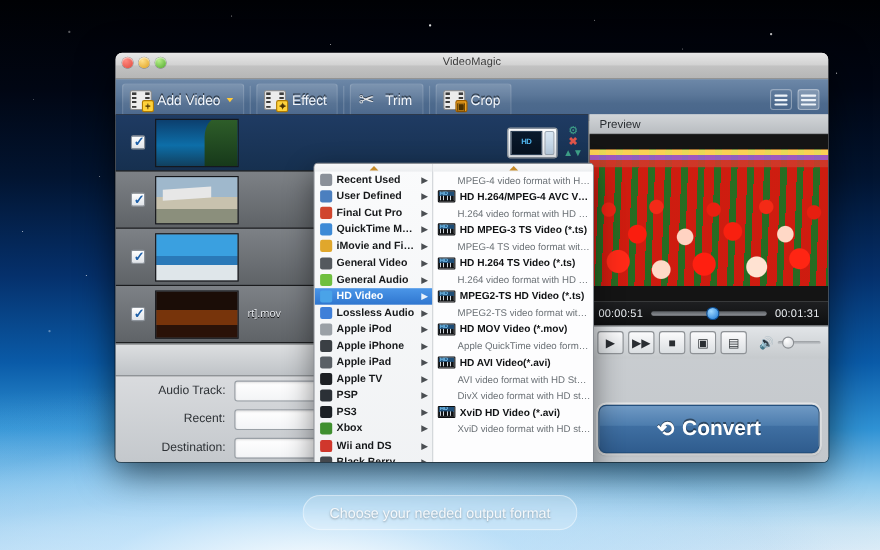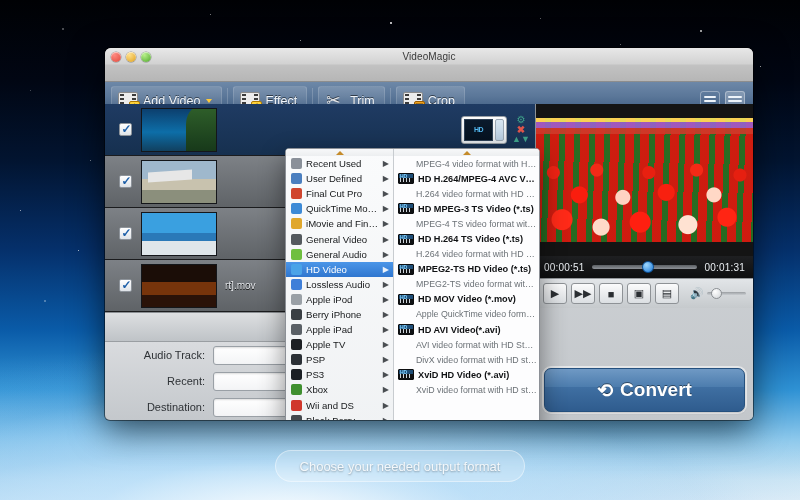--- a/index.html
+++ b/index.html
@@ -27,21 +27,21 @@
   #window {
     position:absolute; left:105px; top:48px; width:648px; height:372px;
     border-radius:6px 6px 5px 5px;
     background:#c8ccd1;
     box-shadow: 0 10px 34px rgba(0,0,0,.62), 0 0 0 1px rgba(0,0,0,.45);
     overflow:hidden;
   }
 
   
   #titlebar {
-    height:34px; position:relative;
+    height:24px; position:relative;
     background:linear-gradient(180deg,#e8e8e8 0%,#d2d2d2 48%,#c2c2c2 52%,#b6b6b6 100%);
     border-bottom:1px solid #8d8d8d;
   }
   #titlebar .title {
     position:absolute; left:0; right:0; top:3px; text-align:center;
     font-size:10px; color:#3a3a3a; letter-spacing:.1px;
   }
   .lights { position:absolute; left:6px; top:4px; display:flex; gap:5px; }
   .light { width:10px; height:10px; border-radius:50%; box-shadow: inset 0 1px 1px rgba(255,255,255,.6), 0 0 0 .5px rgba(0,0,0,.35);}
   .light.red{background:radial-gradient(circle at 34% 30%,#ff8a80,#e0483c);}
@@ -237,21 +237,21 @@
   .scroll-ind { height:7px; flex:none; display:flex; align-items:center; justify-content:center;
       background:linear-gradient(180deg,#f7f8f9,#eceef0); }
   .scroll-ind .tri { width:0;height:0;border-left:4px solid transparent;border-right:4px solid transparent; }
   .tri.up{ border-bottom:4px solid #c58b2a;}
   .mitems { flex:1; overflow:hidden; }
   .mi { height:15.1px; display:flex; align-items:center; padding:0 4px 0 5px; gap:4px; font-size:9.6px; color:#16181a;
         white-space:nowrap; }
   .mi.hl { background:linear-gradient(180deg,#4b96e8,#2f76cf); color:#fff;}
   .mi .ic { width:11px; height:11px; flex:none; border-radius:2px; font-size:8px; line-height:11px;
             text-align:center; color:#fff; }
-  .mi .lbl { flex:1; overflow:hidden; text-overflow:ellipsis;}
+  .mi .lbl { flex:1; overflow:hidden; text-overflow:ellipsis;font-weight:bold;}
   .mi .arrow { color:#4a4e52; font-size:8px; }
   .mi.hl .arrow{ color:#eaf2fb; }
   .fitem { height:15.1px; display:flex; align-items:center; gap:4px; padding:0 3px 0 4px; font-size:9.2px;}
   .fitem.title { color:#101214; font-weight:bold; }
   .fitem.desc { color:#6b7176; padding-left:22px; font-size:8.8px; }
   .fitem .lbl{ overflow:hidden; text-overflow:ellipsis; white-space:nowrap; }
   .fic { width:16px; height:11px; flex:none; border-radius:1px; border:1px solid #0c0e10;
       background:linear-gradient(180deg,#1f4e77 0 46%, #101214 46% 100%); position:relative; overflow:hidden;}
   .fic:after{ content:"HD"; position:absolute; left:1px; top:0px; font-size:5px; color:#7fd0ff; line-height:5px;}
   .fic:before{ content:""; position:absolute; left:1px; right:1px; bottom:1px; height:4px;
@@ -451,20 +451,21 @@
         <div id="btnrow">
           <div class="gbtn">Settings</div>
           <div class="gbtn">Apply to All</div>
           <div class="gbtn">Browse</div>
           <div class="gbtn">Open Folder</div>
         </div>
       </div>
     </div>
 
     <div id="rightpane">
+      <div id="pvhead">Preview</div>
 
       <div id="pvvideo">
         <div class="pvbar-blk" style="top:0"></div>
         <div class="tulips"></div>
         <div class="pvbar-blk" style="bottom:0"></div>
       </div>
 
       <div id="scrubrow">
         <span class="tcode">00:00:51</span>
         <span class="track">
@@ -547,21 +548,21 @@
             <span class="lbl">Lossless Audio</span>
             <span class="arrow">▶</span>
           </div>
           <div class="mi">
             <span class="ic" style="background: rgb(154, 160, 166);"></span>
             <span class="lbl">Apple iPod</span>
             <span class="arrow">▶</span>
           </div>
           <div class="mi">
             <span class="ic" style="background: rgb(58, 63, 68);"></span>
-            <span class="lbl">Berry iPhone</span>
+            <span class="lbl">Apple iPhone</span>
             <span class="arrow">▶</span>
           </div>
           <div class="mi">
             <span class="ic" style="background: rgb(90, 96, 102);"></span>
             <span class="lbl">Apple iPad</span>
             <span class="arrow">▶</span>
           </div>
           <div class="mi">
             <span class="ic" style="background: rgb(29, 32, 36);"></span>
             <span class="lbl">Apple TV</span>

